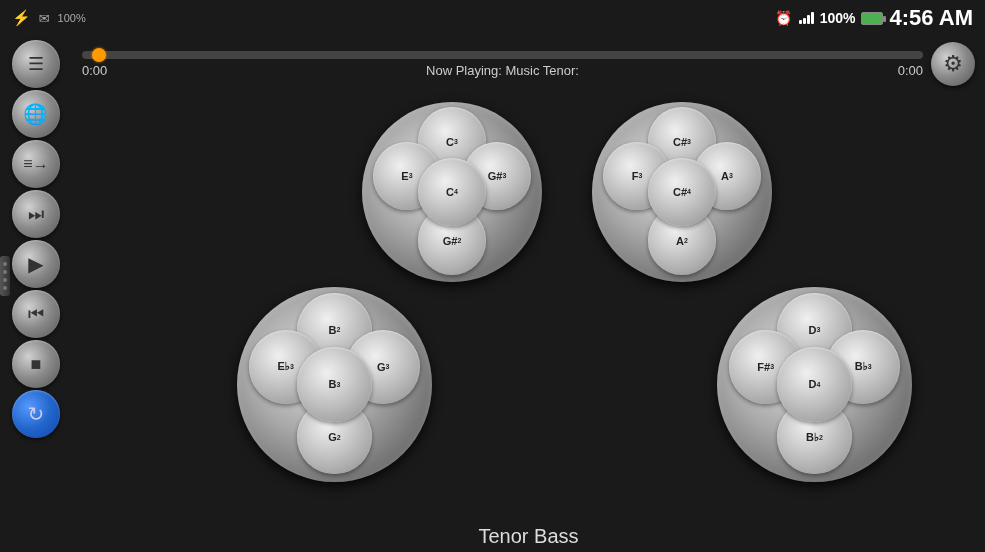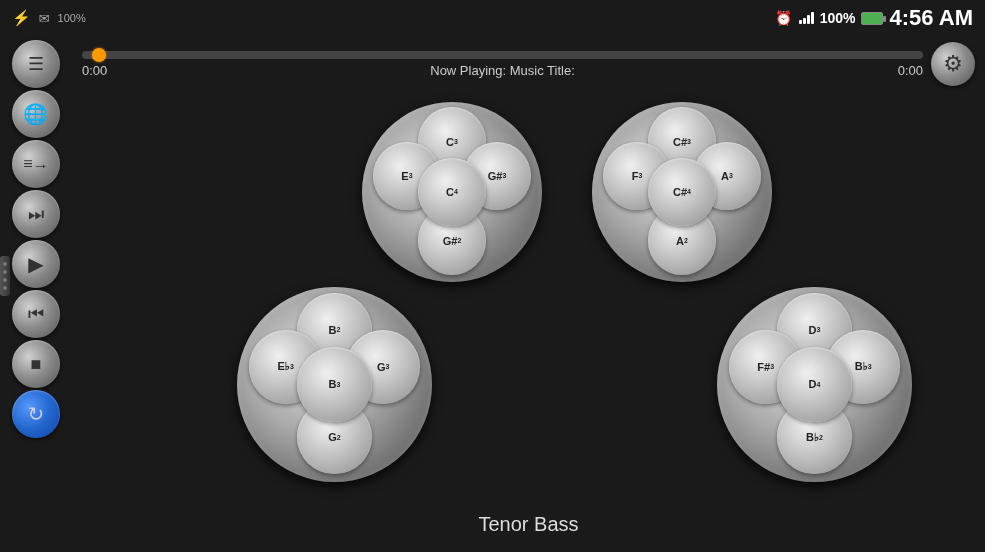--- a/index.html
+++ b/index.html
@@ -195,21 +195,21 @@
     .pads-container {
       flex: 1;
       position: relative;
     }
 
     
     .instrument-label {
       text-align: center;
       color: #ddd;
       font-size: 20px;
-      padding: 6px 0 16px;
+      padding: 6px 0 4px;
     }
 
     
     .drum-pad {
       position: absolute;
       border-radius: 50%;
       background: radial-gradient(circle at 40% 40%, #e0e0e0, #aaa 40%, #777 70%, #555);
       box-shadow: 0 4px 12px rgba(0,0,0,0.8), inset 0 2px 6px rgba(255,255,255,0.2);
       display: flex;
       align-items: center;
@@ -349,21 +349,21 @@
 
   <div class="content">
 
     <div class="player-bar">
       <div class="progress-area">
         <div class="progress-track">
           <div class="progress-thumb"></div>
         </div>
         <div class="player-info">
           <span>0:00</span>
-          <span>Now Playing:  Music Title:</span>
+          <span>Now Playing:  Music Tenor:</span>
           <span>0:00</span>
         </div>
       </div>
       <button class="settings-btn">
         <span style="font-size:22px;color:#333;">⚙</span>
       </button>
     </div>
 
     <div class="instruments-area">
       <div class="pads-container">

